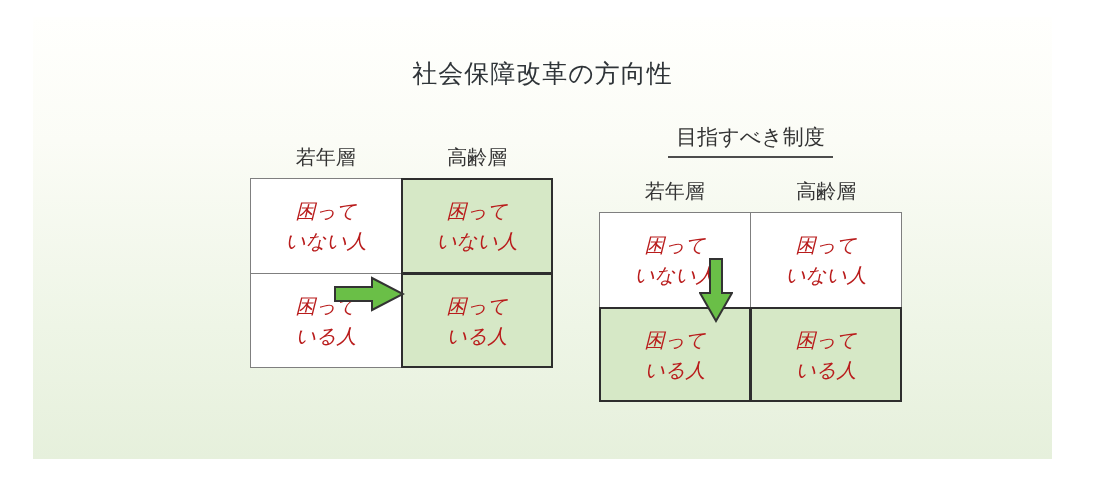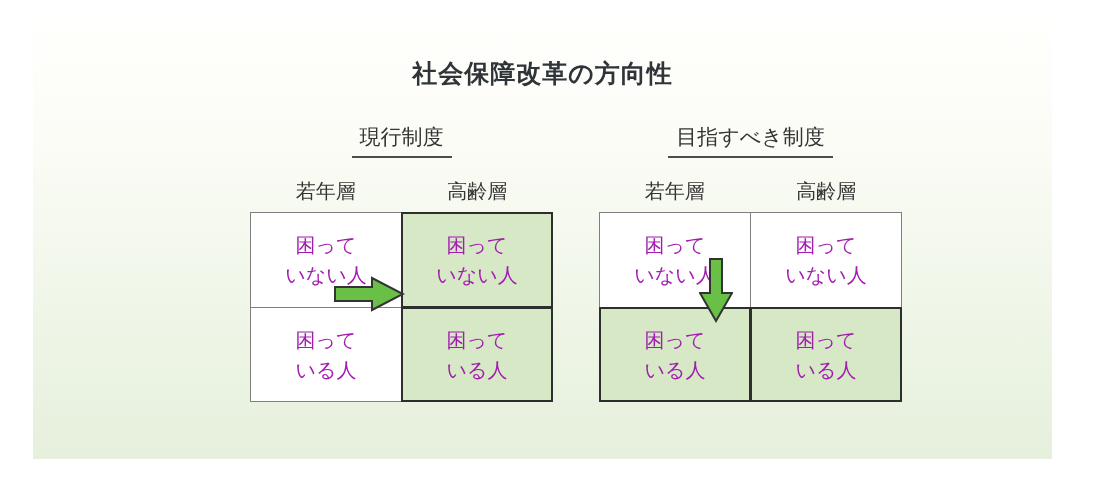--- a/index.html
+++ b/index.html
@@ -24,21 +24,21 @@
     background: linear-gradient(180deg, #fffffd 0%, #fbfcf6 28%, #eef5e6 70%, #e6f0dc 100%);
   }
   .title {
     position: absolute;
     left: 0;
     right: 0;
     top: 40px;
     margin: 0;
     text-align: center;
     font-size: 25px;
-    font-weight: bold;
+    font-weight: normal;
     color: #2f3438;
     letter-spacing: 1px;
   }
   .panel {
     position: absolute;
     top: 107px;
     width: 303px;
   }
   .panel-left  { left: 217px; }
   .panel-right { left: 538px; padding-left: 28px; }
@@ -73,22 +73,23 @@
     position: absolute;
     box-sizing: border-box;
     display: flex;
     flex-direction: column;
     justify-content: center;
     align-items: center;
     background: #ffffff;
     border: 1px solid #7f7f7f;
     font-size: 20px;
     line-height: 30px;
-    color: #a21caf;
+    color: #b91c1c;
     z-index: 1;
+    font-style: italic;
   }
   .cell.hl {
     background: #d6e8c6;
     border: 2px solid #2e2e2e;
     z-index: 2;
   }
   .c-tl { left: 0;     top: 0;    width: 152px; height: 96px; }
   .c-tr { left: 151px; top: 0;    width: 152px; height: 96px; }
   .c-bl { left: 0;     top: 95px; width: 152px; height: 95px; }
   .c-br { left: 151px; top: 95px; width: 152px; height: 95px; }
@@ -108,23 +109,20 @@
 </style>
 </head>
 <body>
 
 <div class="stage">
   <div class="card">
 
     <h1 class="title">社会保障改革の方向性</h1>
 
     <section class="panel panel-left">
-      <div class="heading-row">
-        <span class="heading">現行制度</span>
-      </div>
       <div class="colheads">
         <span>若年層</span>
         <span>高齢層</span>
       </div>
       <div class="grid">
         <div class="cell c-tl">
           <div>困って</div>
           <div>いない人</div>
         </div>
         <div class="cell c-tr hl">

